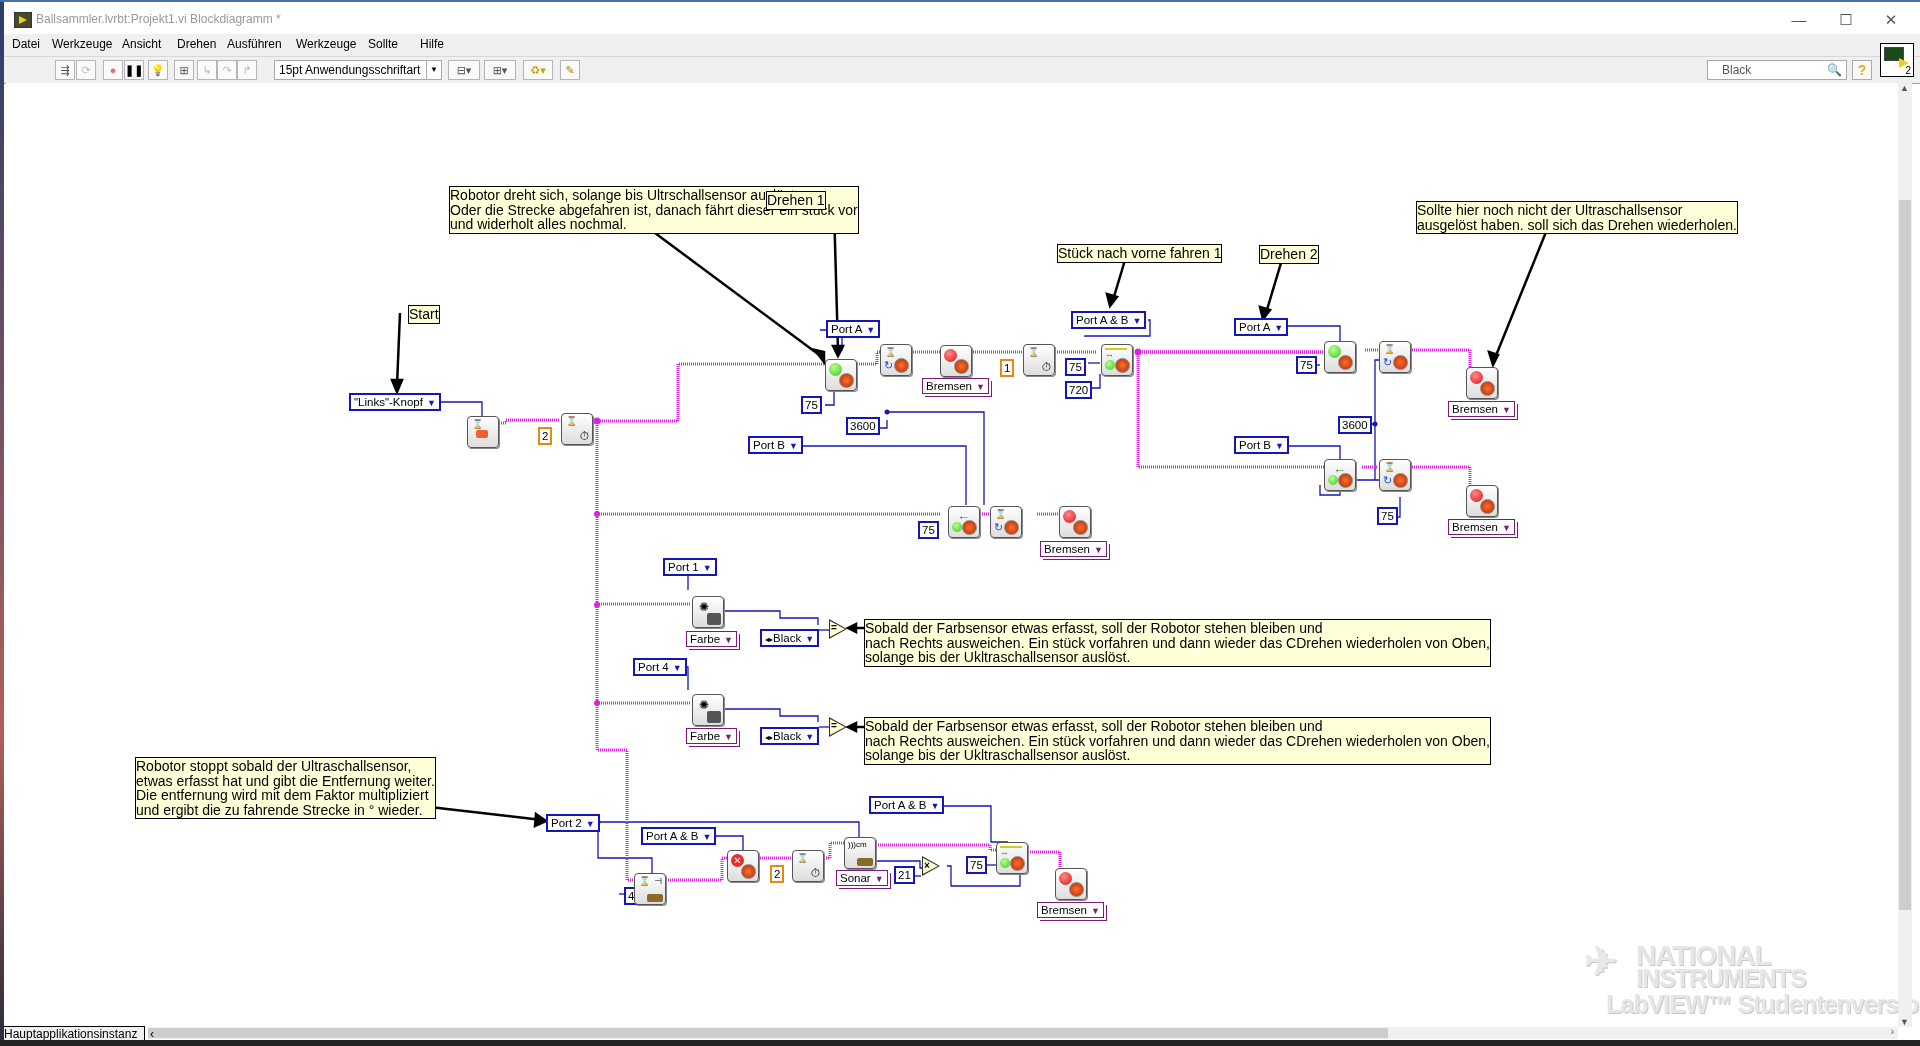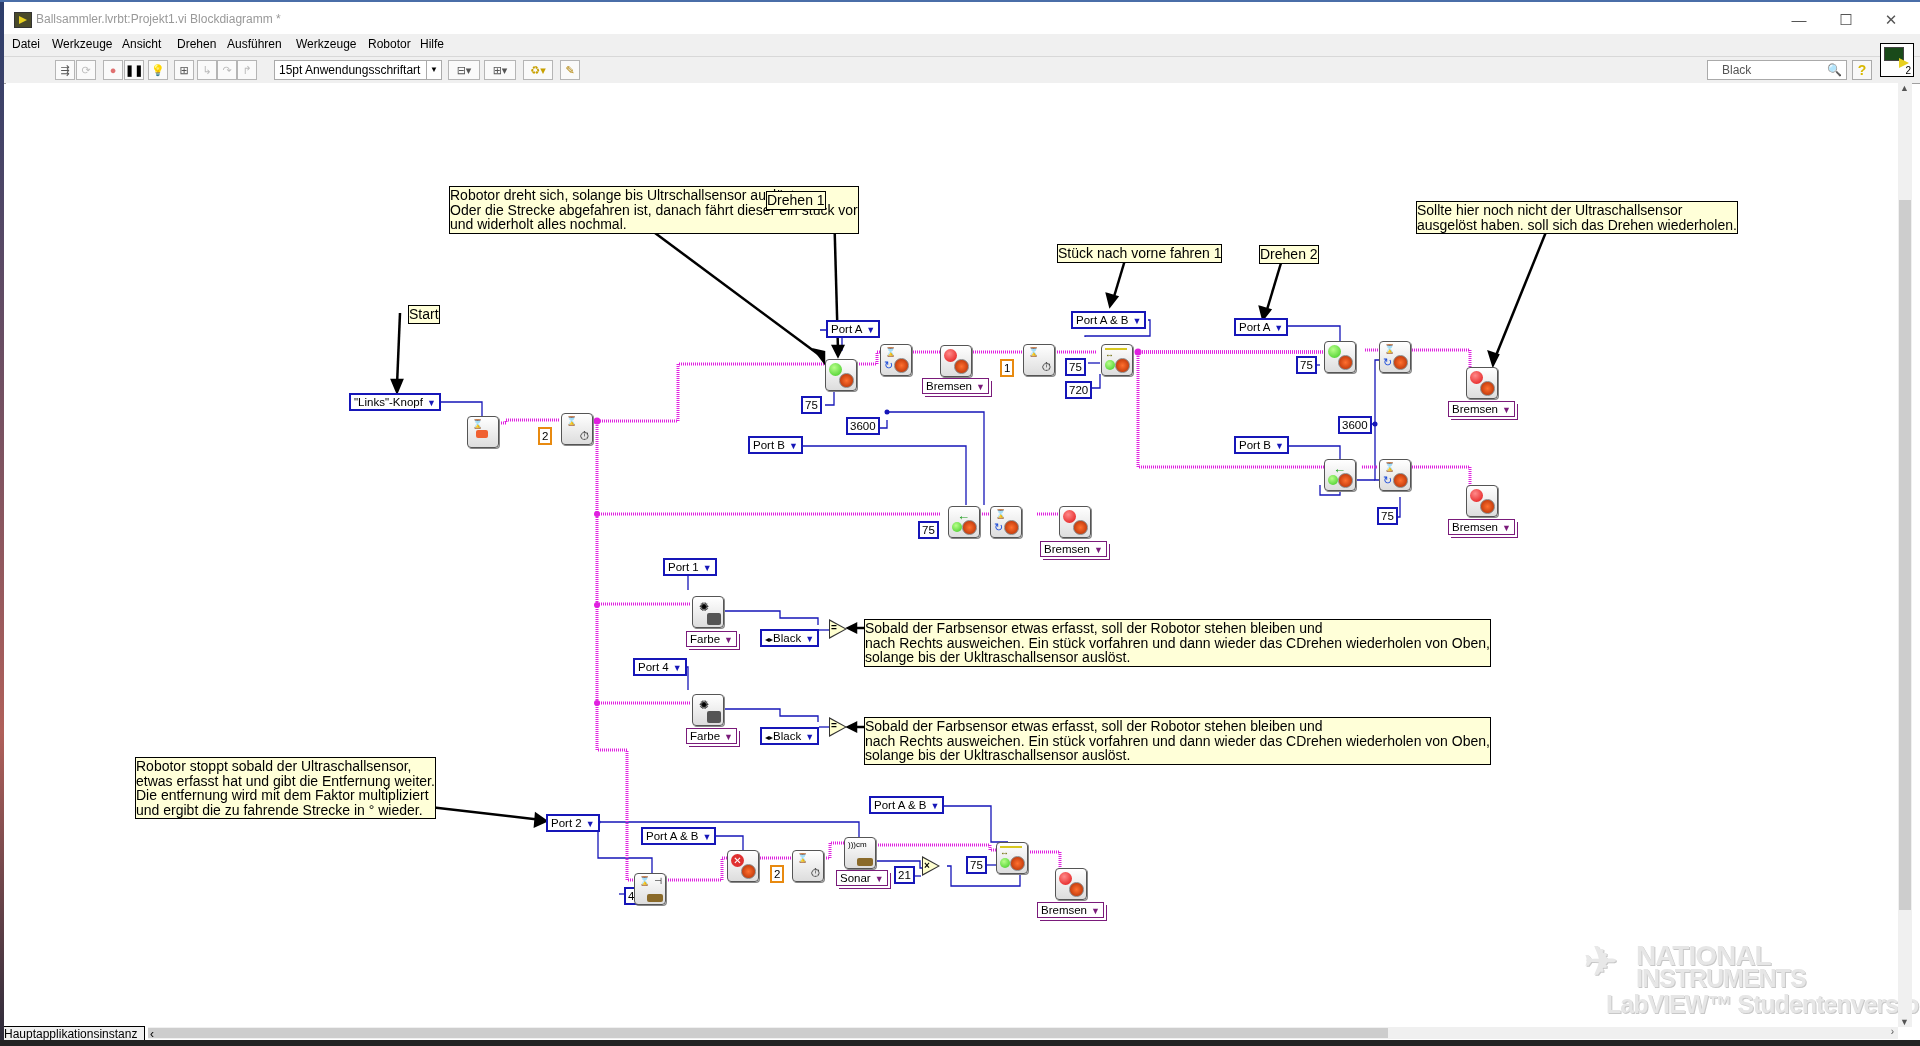--- a/index.html
+++ b/index.html
@@ -70,21 +70,21 @@
   <span class="wbtn" style="left:1872px">✕</span>
 </div>
 
 <div class="menubar">
   <span class="menu-item" style="left:8px">Datei</span>
   <span class="menu-item" style="left:48px">Werkzeuge</span>
   <span class="menu-item" style="left:118px">Ansicht</span>
   <span class="menu-item" style="left:173px">Drehen</span>
   <span class="menu-item" style="left:223px">Ausführen</span>
   <span class="menu-item" style="left:292px">Werkzeuge</span>
-  <span class="menu-item" style="left:364px">Robotor</span>
+  <span class="menu-item" style="left:364px">Sollte</span>
   <span class="menu-item" style="left:416px">Hilfe</span>
 </div>
 
 <div class="toolbar">
   <span class="tb" style="left:51px">⇶</span>
   <span class="tb dis" style="left:72px">⟳</span>
   <span class="tb" style="left:99px;color:#e07070">●</span>
   <span class="tb" style="left:120px;color:#000;font-weight:bold">❚❚</span>
   <span class="tb" style="left:144px">💡</span>
   <span class="tb" style="left:170px">⊞</span>

